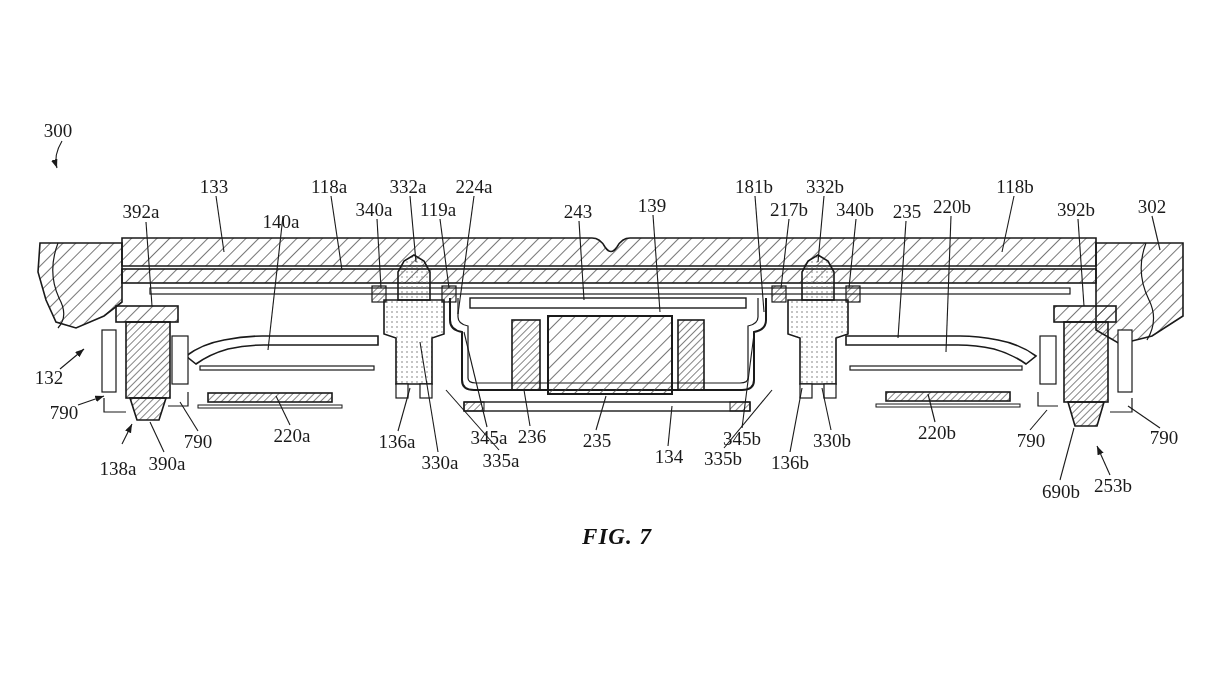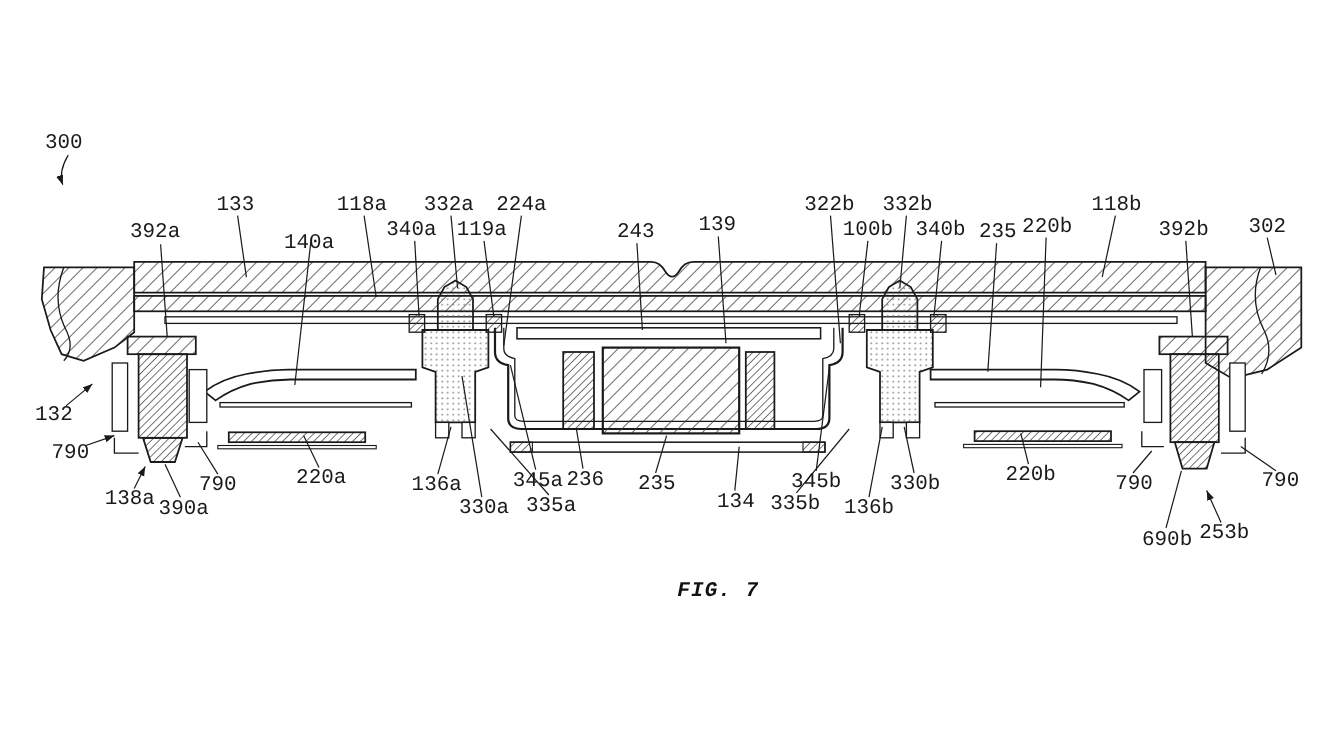--- a/index.html
+++ b/index.html
@@ -1,22 +1,22 @@
 <!DOCTYPE html>
 <html><head>
 <meta charset="utf-8">
 <style>
   html,body{margin:0;padding:0;background:#ffffff;}
   .stage{position:relative;width:1219px;height:686px;background:#ffffff;overflow:hidden;
-         font-family:Liberation Mono, monospace;}
+         font-family:Liberation Serif, serif;}
   .stage svg{position:absolute;left:0;top:0;}
   .lbl{position:absolute;transform:translate(-50%,-50%);font-size:19px;color:#1a1a1a;
        white-space:nowrap;line-height:1;}
-  .caption{position:absolute;transform:translate(-50%,-50%);font-size:19px;font-weight:bold;
-       font-style:italic;color:#111;letter-spacing:1px;margin-left:36px;}
+  .caption{position:absolute;transform:translate(-50%,-50%);font-size:23px;font-weight:bold;
+       font-style:italic;color:#111;letter-spacing:1px;}
 </style>
 </head>
 <body>
 
 <div class="stage">
 
   <svg width="1219" height="686" viewBox="0 0 1219 686">
     <defs>
       <pattern id="h1" patternUnits="userSpaceOnUse" width="9" height="9" patternTransform="rotate(45)">
         <line x1="0" y1="0" x2="0" y2="9" stroke="#3c3c3c" stroke-width="1.4"></line>
@@ -151,32 +151,32 @@
   <span class="lbl" style="left:141px;top:211px">392a</span>
   <span class="lbl" style="left:214px;top:186px">133</span>
   <span class="lbl" style="left:281px;top:221px">140a</span>
   <span class="lbl" style="left:329px;top:186px">118a</span>
   <span class="lbl" style="left:408px;top:186px">332a</span>
   <span class="lbl" style="left:374px;top:209px">340a</span>
   <span class="lbl" style="left:438px;top:209px">119a</span>
   <span class="lbl" style="left:474px;top:186px">224a</span>
   <span class="lbl" style="left:578px;top:211px">243</span>
   <span class="lbl" style="left:652px;top:205px">139</span>
-  <span class="lbl" style="left:754px;top:186px">322b</span>
-  <span class="lbl" style="left:789px;top:209px">100b</span>
+  <span class="lbl" style="left:754px;top:186px">181b</span>
+  <span class="lbl" style="left:789px;top:209px">217b</span>
   <span class="lbl" style="left:825px;top:186px">332b</span>
   <span class="lbl" style="left:855px;top:209px">340b</span>
   <span class="lbl" style="left:907px;top:211px">235</span>
   <span class="lbl" style="left:952px;top:206px">220b</span>
   <span class="lbl" style="left:1015px;top:186px">118b</span>
   <span class="lbl" style="left:1076px;top:209px">392b</span>
   <span class="lbl" style="left:1152px;top:206px">302</span>
   <span class="lbl" style="left:49px;top:377px">132</span>
   <span class="lbl" style="left:64px;top:412px">790</span>
-  <span class="lbl" style="left:118px;top:454px">138a</span>
+  <span class="lbl" style="left:118px;top:468px">138a</span>
   <span class="lbl" style="left:167px;top:463px">390a</span>
   <span class="lbl" style="left:198px;top:441px">790</span>
   <span class="lbl" style="left:292px;top:435px">220a</span>
   <span class="lbl" style="left:397px;top:441px">136a</span>
   <span class="lbl" style="left:440px;top:462px">330a</span>
   <span class="lbl" style="left:489px;top:437px">345a</span>
   <span class="lbl" style="left:501px;top:460px">335a</span>
   <span class="lbl" style="left:532px;top:436px">236</span>
   <span class="lbl" style="left:597px;top:440px">235</span>
   <span class="lbl" style="left:669px;top:456px">134</span>

